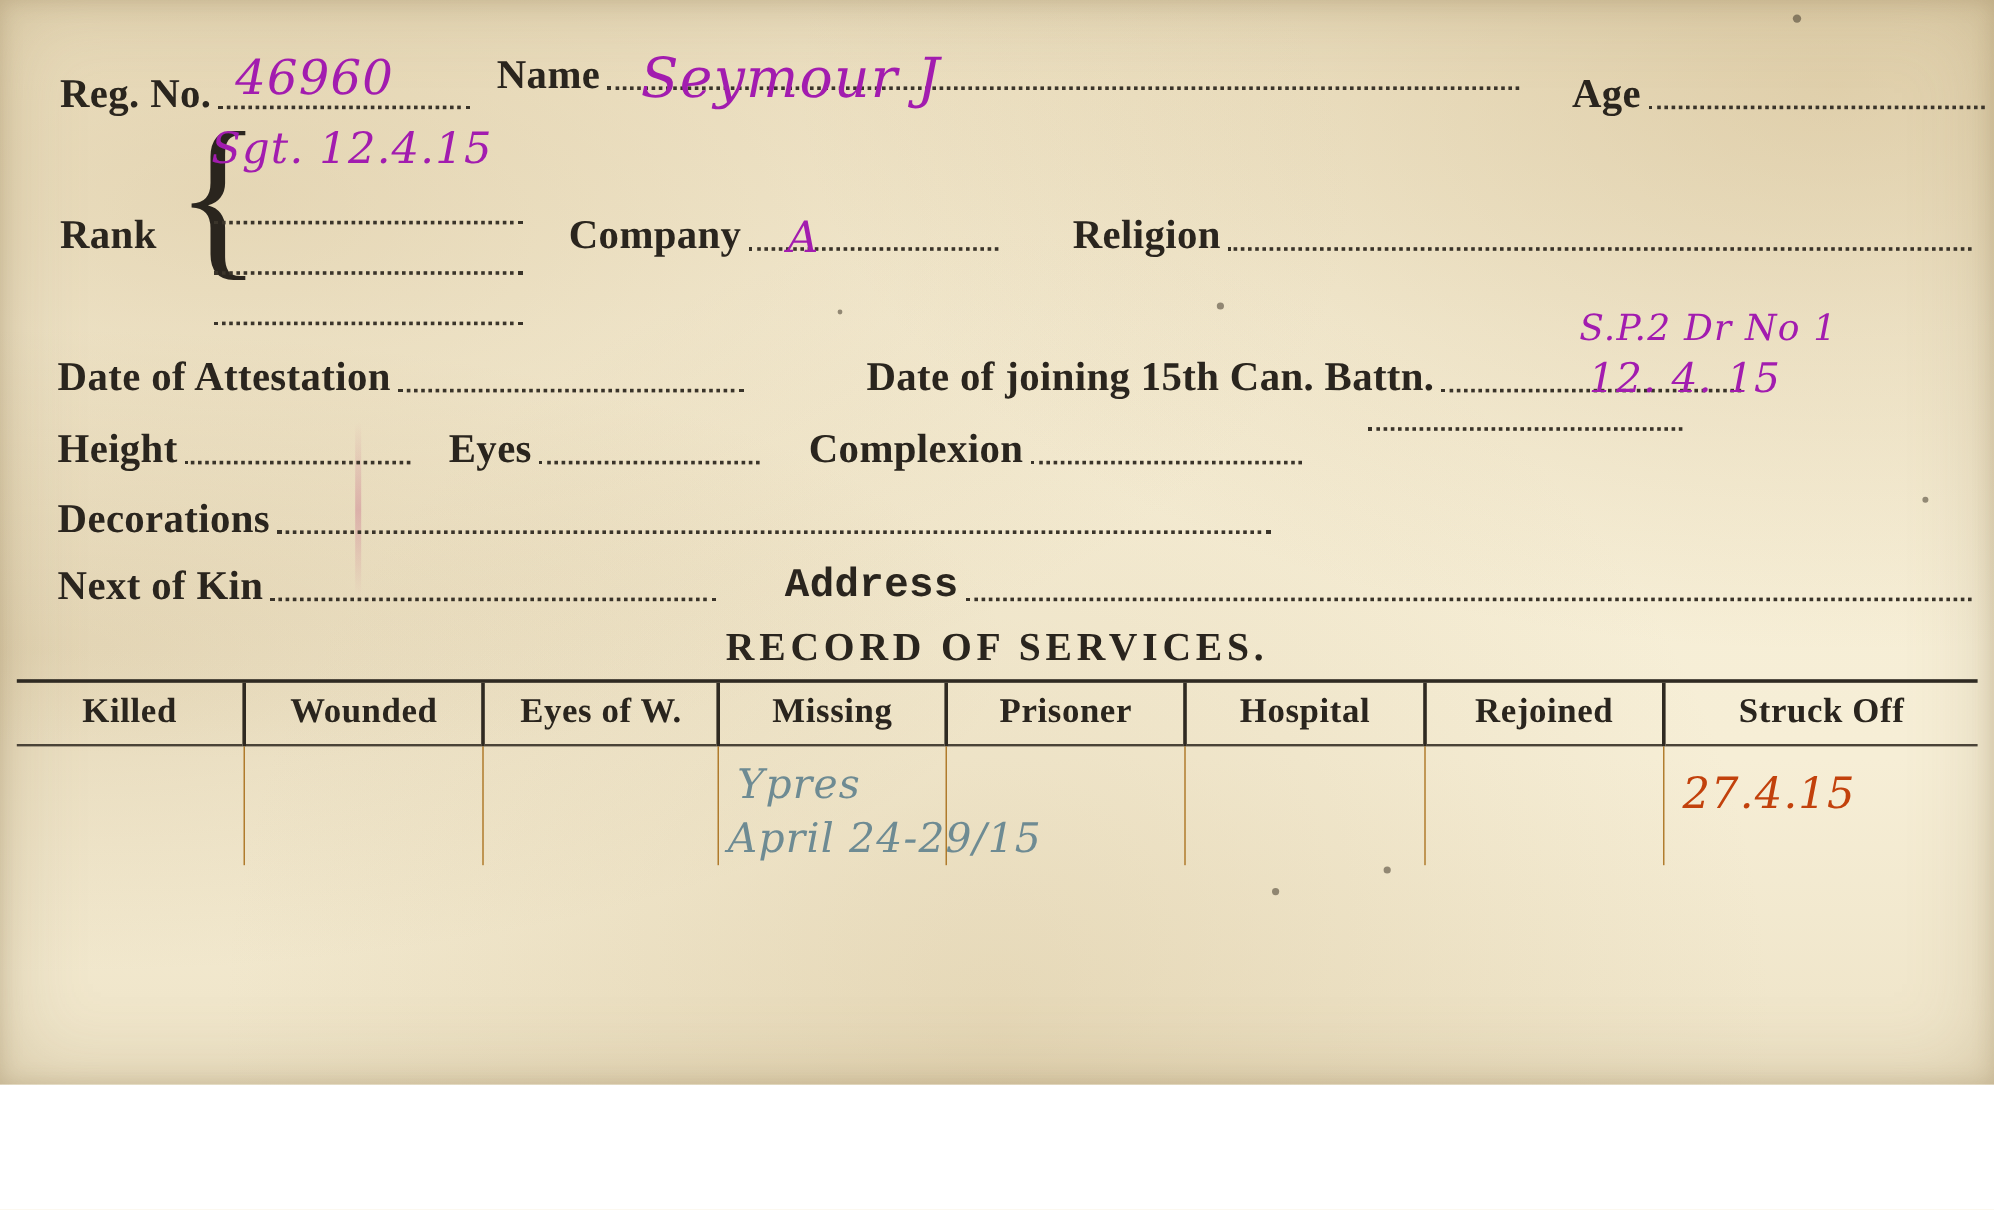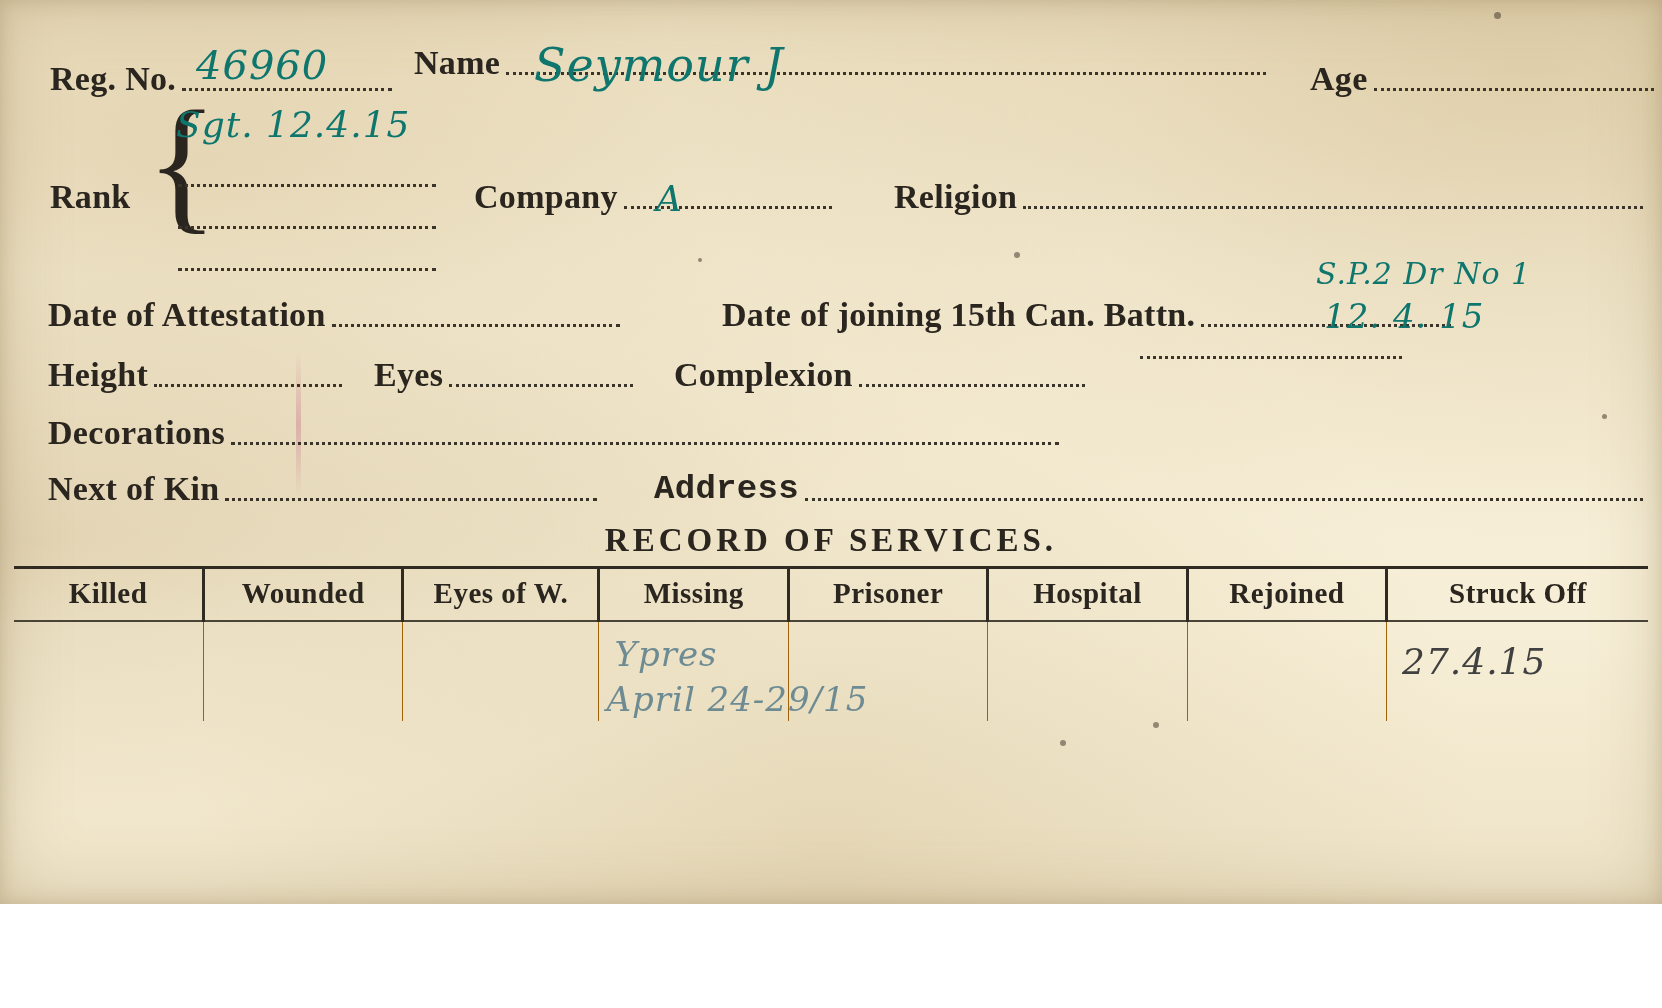--- a/index.html
+++ b/index.html
@@ -68,21 +68,21 @@
     border-bottom: 3px dotted #3a342a;
     height: 0;
     margin-bottom: 7px;
     margin-left: 6px;
   }
 
   
   .hand {
     font-family: "DejaVu Serif", serif;
     font-style: italic;
-    color: #0f766e;
+    color: #a21caf;
     position: absolute;
     white-space: nowrap;
     letter-spacing: 1px;
   }
 
   
   .brace {
     position: absolute;
     font-family: "Liberation Serif", serif;
     font-size: 150px;
@@ -136,21 +136,21 @@
 
   .cell-hand {
     font-family: "DejaVu Serif", serif;
     font-style: italic;
     letter-spacing: 1px;
     padding-top: 10px;
     padding-left: 10px;
     line-height: 1.25;
   }
   .cell-hand.teal { color: #6e8b93; font-size: 34px; }
-  .cell-hand.blue { color: #404040; font-size: 33px; }
+  .cell-hand.blue { color: #c2410c; font-size: 33px; }
 
   .speck {
     position: absolute;
     background: rgba(70,60,45,0.55);
     border-radius: 50%;
     pointer-events: none;
   }
   .pink-streak {
     position: absolute;
     left: 296px;

